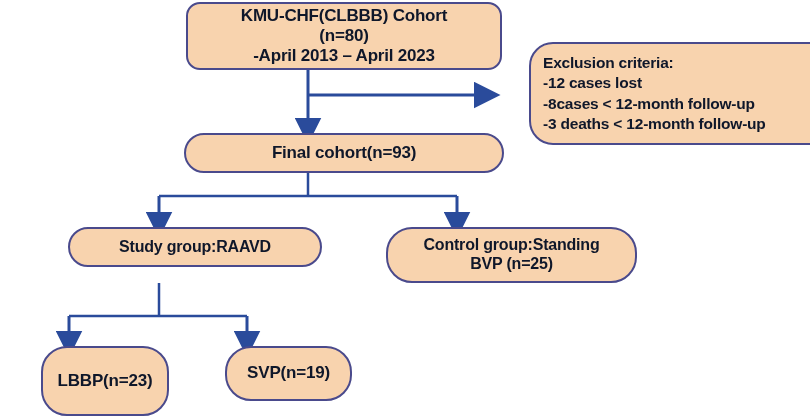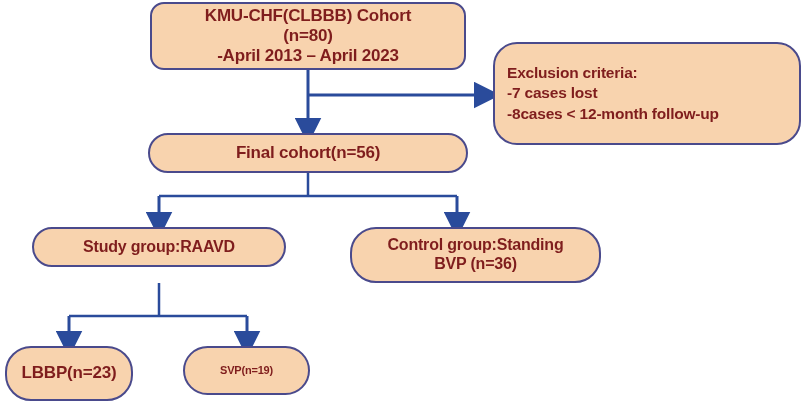--- a/index.html
+++ b/index.html
@@ -13,45 +13,46 @@
     height: 419px;
     background: #ffffff;
     overflow: hidden;
     font-family: "Liberation Sans", sans-serif;
   }
   .node {
     position: absolute;
     box-sizing: border-box;
     background: #f8d3ae;
     border: 2.5px solid #4a4a8c;
-    color: #7f1d1d;
+    color: #0f172a;
     font-weight: bold;
     display: flex;
     flex-direction: column;
     align-items: center;
     justify-content: center;
     text-align: center;
     line-height: 1.18;
     letter-spacing: -0.2px;
+    margin-left: 36px;
   }
   .node.left-align {
     align-items: flex-start;
     text-align: right;
     padding-left: 12px;
   }
   .node .line { display: block; white-space: nowrap; }
 
   
   #node-cohort   { left:150px; top:2px;   width:316px; height:68px;  border-radius:14px; font-size:17px; }
   #node-excl     { left:493px; top:42px;  width:308px; height:103px; border-radius:24px; font-size:15.5px; line-height:1.3; }
   #node-final    { left:148px; top:133px; width:320px; height:40px;  border-radius:20px; font-size:17px; }
   #node-study    { left:32px;  top:227px; width:254px; height:40px;  border-radius:26px; font-size:16px; }
   #node-control  { left:350px; top:227px; width:251px; height:56px;  border-radius:26px; font-size:16px; }
-  #node-lbbp     { left:5px;   top:346px; width:128px; height:55px;  border-radius:26px; font-size:17px;justify-content:center; }
-  #node-svp      { left:183px; top:346px; width:127px; height:49px;  border-radius:26px; font-size:11px; }
+  #node-lbbp     { left:5px;   top:346px; width:128px; height:70px;  border-radius:26px; font-size:17px;justify-content:center; }
+  #node-svp      { left:189px; top:346px; width:127px; height:55px;  border-radius:26px; font-size:17px; }
 
   svg#connectors {
     position: absolute;
     left: 0; top: 0;
     width: 810px;
     height: 419px;
     pointer-events: none;
   }
 </style>
 </head>
@@ -90,35 +91,36 @@
   </svg>
 
   <div class="node" id="node-cohort">
     <span class="line">KMU-CHF(CLBBB) Cohort</span>
     <span class="line">(n=80)</span>
     <span class="line">-April 2013 – April 2023</span>
   </div>
 
   <div class="node left-align" id="node-excl">
     <span class="line">Exclusion criteria:</span>
-    <span class="line">-7 cases lost</span>
+    <span class="line">-12 cases lost</span>
     <span class="line">-8cases &lt; 12-month follow-up</span>
+    <span class="line">-3 deaths &lt; 12-month follow-up</span>
   </div>
 
   <div class="node" id="node-final">
-    <span class="line">Final cohort(n=56)</span>
+    <span class="line">Final cohort(n=93)</span>
   </div>
 
   <div class="node" id="node-study">
     <span class="line">Study group:RAAVD</span>
   </div>
 
   <div class="node" id="node-control">
     <span class="line">Control group:Standing</span>
-    <span class="line">BVP (n=36)</span>
+    <span class="line">BVP (n=25)</span>
   </div>
 
   <div class="node" id="node-lbbp">
     <span class="line">LBBP(n=23)</span>
   </div>
 
   <div class="node" id="node-svp">
     <span class="line">SVP(n=19)</span>
   </div>
 

